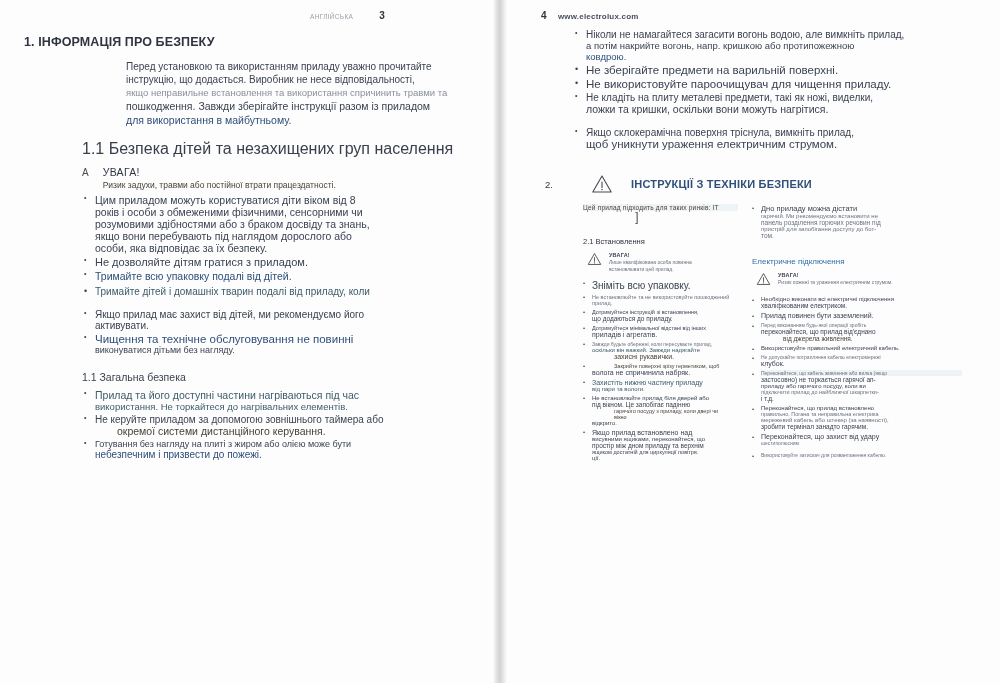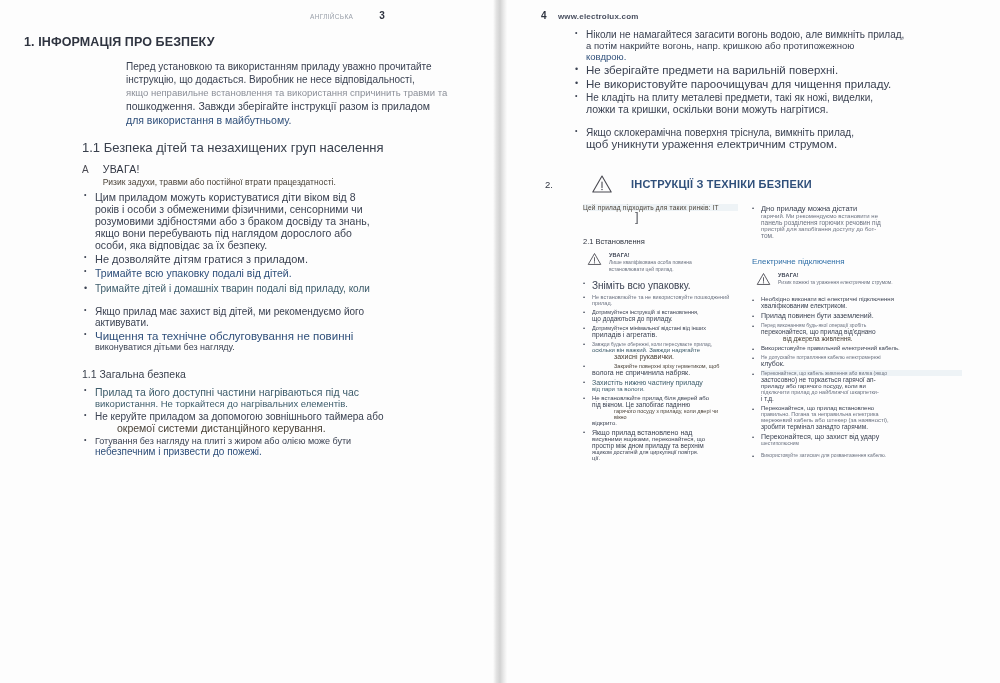--- a/index.html
+++ b/index.html
@@ -19,21 +19,21 @@
 
   
   .hdr{display:flex;align-items:baseline;font-size:7px;color:#8a8f99;letter-spacing:.3px;}
   .hdr-left{justify-content:flex-end;gap:26px;padding-right:80px;}
   .hdr-right{justify-content:flex-start;gap:11px;padding-left:18px;}
   .hdr .pg{font-size:10px;font-weight:bold;color:#2f3440;}
   .hdr .lbl{font-size:6.5px;color:#9aa0aa;}
   .hdr .site{font-size:8px;font-weight:bold;color:#4a5060;letter-spacing:.2px;}
 
   h1.sec{font-size:12.5px;font-weight:bold;color:#2f3440;margin:14px 0 0 4px;letter-spacing:.1px;}
-  h2.sub{font-size:13px;color:#39404d;margin:14px 0 6px 62px;font-weight:normal;}
+  h2.sub{font-size:16px;color:#39404d;margin:14px 0 6px 62px;font-weight:normal;}
   h2.sub2{font-size:10.5px;color:#39404d;margin:16px 0 6px 62px;font-weight:normal;}
 
   .intro{margin:12px 0 0 62px;max-width:370px;}
   .intro p{margin:0 0 2px 0;padding-left:44px;}
 
   
   .ln{display:block;white-space:nowrap;}
   .s7{font-size:7px;}
   .s75{font-size:7.5px;}
   .s85{font-size:10px;}

